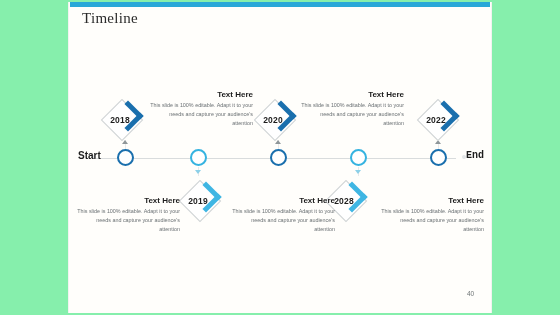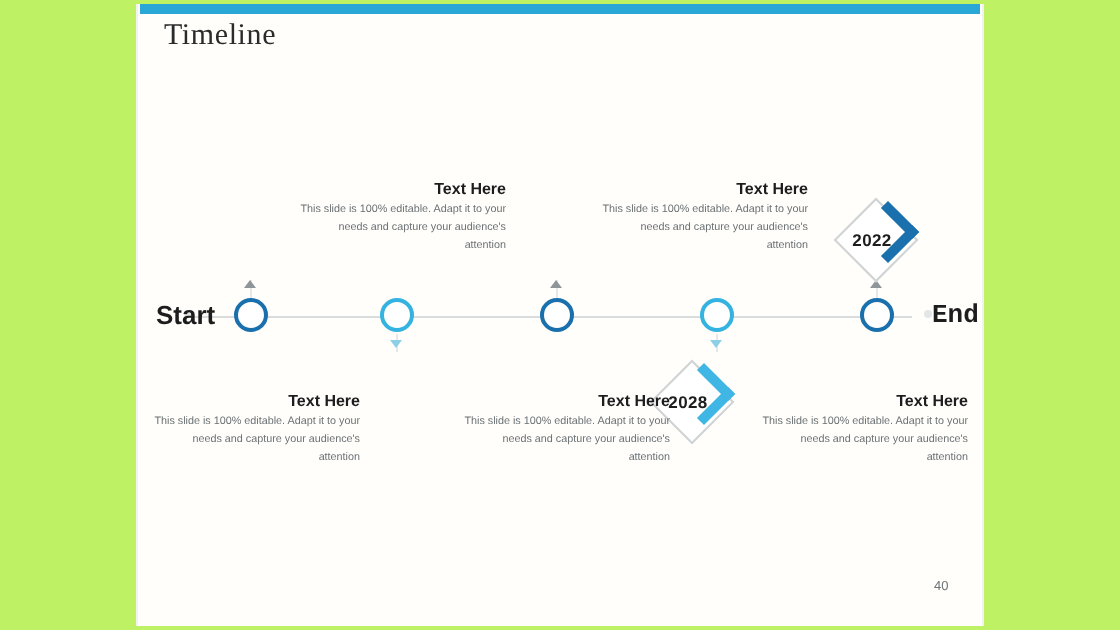--- a/index.html
+++ b/index.html
@@ -14,21 +14,21 @@
     overflow: hidden;
     font-family: "Liberation Sans", sans-serif;
   }
 
   
   #slide {
     position: absolute;
     left: 0; top: 0;
     width: 560px;
     height: 315px;
-    background: #bef264;
+    background: #86efac;
   }
 
   
   .page-edge {
     position: absolute;
     left: 68px; top: 2px;
     width: 422px; height: 311px;
     background: #fffefb;
     border-left: 1px solid #f2f2f0;
     border-right: 1px solid #f2f2f0;
@@ -65,21 +65,21 @@
     width: 4px; height: 4px;
     border-radius: 50%;
     background: #e3e6e7;
   }
   .axis-cap.left  { left: 92px; }
   .axis-cap.right { left: 462px; }
 
   .edge-label {
     position: absolute;
     top: 150px;
-    font-size: 13px;
+    font-size: 10px;
     font-weight: bold;
     color: #1d1d1d;
   }
   .edge-label.start { left: 78px; }
   .edge-label.end   { left: 466px; font-family: Liberation Mono, monospace; }
 
   
   .node {
     position: absolute;
     width: 17px; height: 17px;
@@ -193,40 +193,55 @@
   <div class="axis-cap left"></div>
   <div class="axis-cap right"></div>
 
   <div class="edge-label start">Start</div>
   <div class="edge-label end">End</div>
 
   <div class="stub up" style="left:125px;"></div>
   <div class="caret up" style="left:122px;"></div>
   <div class="node dark" style="left:117px;"></div>
 
+  <div class="diamond" style="left:103px; top:101px;">
+    <div class="outline"></div>
+    <div class="chev"></div>
+    <div class="year">2018</div>
+  </div>
 
   <div class="txt-block" style="left:149px; top:90px;">
     <div class="head">Text Here</div>
     <div class="body">This slide is 100% editable. Adapt it to your needs and capture your audience's attention</div>
   </div>
 
   <div class="stub down" style="left:198px;"></div>
   <div class="caret down" style="left:195px;"></div>
   <div class="node light" style="left:190px;"></div>
 
+  <div class="diamond light" style="left:181px; top:182px;">
+    <div class="outline"></div>
+    <div class="chev"></div>
+    <div class="year">2019</div>
+  </div>
 
   <div class="txt-block" style="left:76px; top:196px;">
     <div class="head">Text Here</div>
     <div class="body">This slide is 100% editable. Adapt it to your needs and capture your audience's attention</div>
   </div>
 
   <div class="stub up" style="left:278px;"></div>
   <div class="caret up" style="left:275px;"></div>
   <div class="node dark" style="left:270px;"></div>
 
+  <div class="diamond" style="left:256px; top:101px;">
+    <div class="outline"></div>
+    <div class="chev"></div>
+    <div class="year">2020</div>
+  </div>
 
   <div class="txt-block" style="left:300px; top:90px;">
     <div class="head">Text Here</div>
     <div class="body">This slide is 100% editable. Adapt it to your needs and capture your audience's attention</div>
   </div>
 
   <div class="stub down" style="left:358px;"></div>
   <div class="caret down" style="left:355px;"></div>
   <div class="node light" style="left:350px;"></div>
 

